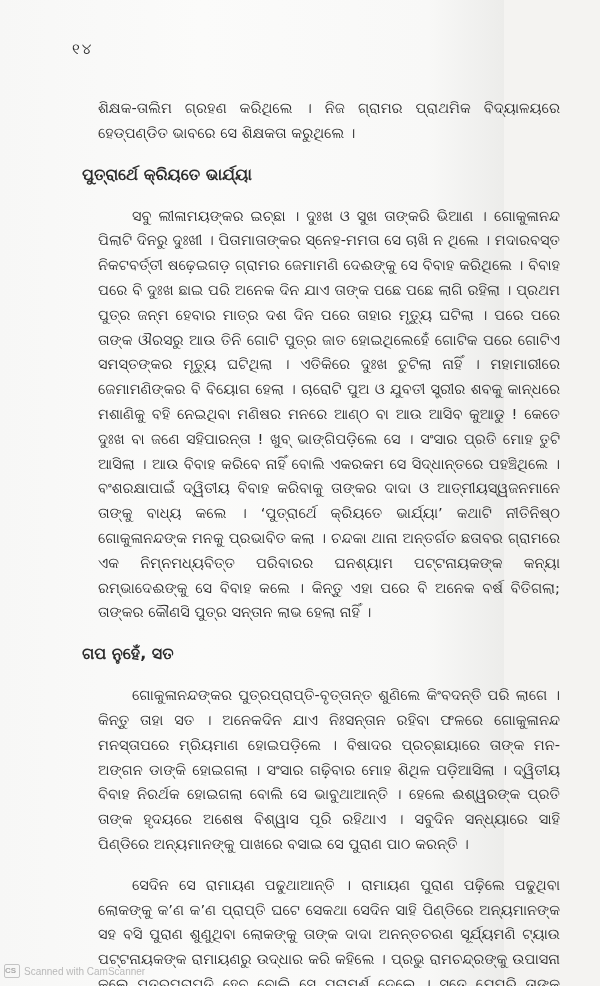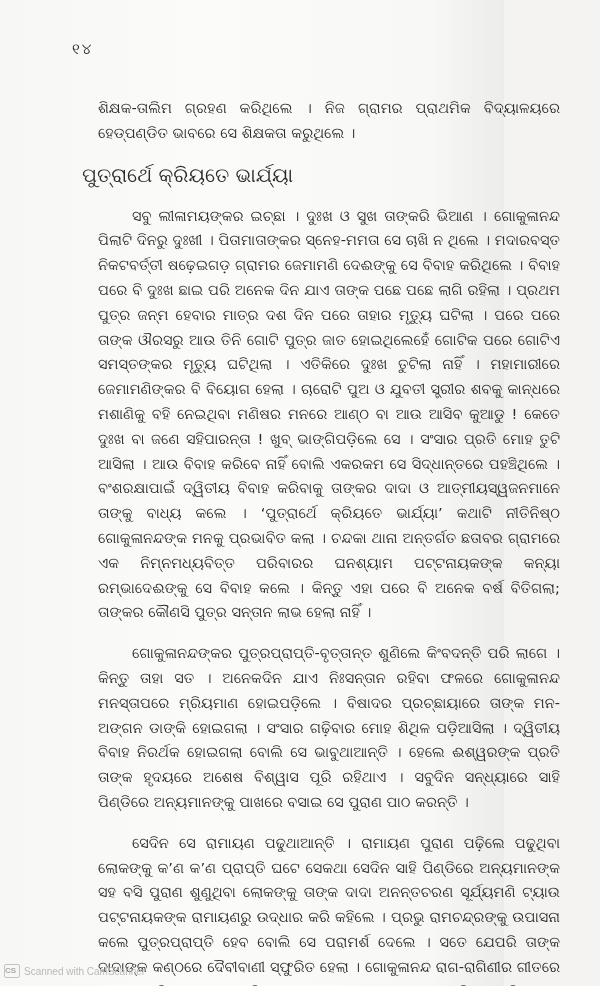--- a/index.html
+++ b/index.html
@@ -51,22 +51,22 @@
       text-align: justify;
     }
     .para {
       margin: 16px;
       text-indent: 0;
     }
     .para.indent {
       text-indent: 34px;
     }
     .section-heading {
-      font-weight: normal;
-      font-size: 20px;
+      font-weight: bold;
+      font-size: 16px;
       margin: 11px 0 2px 0;
       line-height: 26px;
     }
     .para-gap {
       margin-top: 6px;
     }
     .watermark {
       position: absolute;
       left: 4px;
       bottom: 8px;
@@ -97,20 +97,21 @@
   <div class="running-head">
     <span class="page-number">୧୪</span>
   </div>
 
   <div class="body-text">
     <p class="para">ଶିକ୍ଷକ-ତାଲିମ ଗ୍ରହଣ କରିଥିଲେ । ନିଜ ଗ୍ରାମର ପ୍ରାଥମିକ ବିଦ୍ୟାଳୟରେ ହେଡ୍‌ପଣ୍ଡିତ ଭାବରେ ସେ ଶିକ୍ଷକତା କରୁଥିଲେ ।</p>
 
     <div class="section-heading">ପୁତ୍ରାର୍ଥେ କ୍ରିୟତେ ଭାର୍ଯ୍ୟା</div>
     <p class="para indent">ସବୁ ଲୀଳାମୟଙ୍କର ଇଚ୍ଛା । ଦୁଃଖ ଓ ସୁଖ ତାଙ୍କରି ଭିଆଣ । ଗୋକୁଳାନନ୍ଦ ପିଲାଟି ଦିନରୁ ଦୁଃଖୀ । ପିତାମାତାଙ୍କର ସ୍ନେହ-ମମତା ସେ ଚାଖି ନ ଥିଲେ । ମଦାରବସ୍ତ ନିକଟବର୍ତ୍ତୀ ଷଢ଼େଇଗଡ଼ ଗ୍ରାମର ଜେମାମଣି ଦେଈଙ୍କୁ ସେ ବିବାହ କରିଥିଲେ । ବିବାହ ପରେ ବି ଦୁଃଖ ଛାଇ ପରି ଅନେକ ଦିନ ଯାଏ ତାଙ୍କ ପଛେ ପଛେ ଲାଗି ରହିଲା । ପ୍ରଥମ ପୁତ୍ର ଜନ୍ମ ହେବାର ମାତ୍ର ଦଶ ଦିନ ପରେ ତାହାର ମୃତ୍ୟୁ ଘଟିଲା । ପରେ ପରେ ତାଙ୍କ ଔରସରୁ ଆଉ ତିନି ଗୋଟି ପୁତ୍ର ଜାତ ହୋଇଥିଲେହେଁ ଗୋଟିକ ପରେ ଗୋଟିଏ ସମସ୍ତଙ୍କର ମୃତ୍ୟୁ ଘଟିଥିଲା । ଏତିକିରେ ଦୁଃଖ ତୁଟିଲା ନାହିଁ । ମହାମାରୀରେ ଜେମାମଣିଙ୍କର ବି ବିୟୋଗ ହେଲା । ଚାରୋଟି ପୁଅ ଓ ଯୁବତୀ ସ୍ତ୍ରୀର ଶବକୁ କାନ୍ଧରେ ମଶାଣିକୁ ବହି ନେଇଥିବା ମଣିଷର ମନରେ ଆଣ୍ଠ ବା ଆଉ ଆସିବ କୁଆଡୁ ! କେତେ ଦୁଃଖ ବା ଜଣେ ସହିପାରନ୍ତା ! ଖୁବ୍ ଭାଙ୍ଗିପଡ଼ିଲେ ସେ । ସଂସାର ପ୍ରତି ମୋହ ତୁଟି ଆସିଲା । ଆଉ ବିବାହ କରିବେ ନାହିଁ ବୋଲି ଏକରକମ ସେ ସିଦ୍ଧାନ୍ତରେ ପହଞ୍ଚିଥିଲେ । ବଂଶରକ୍ଷାପାଇଁ ଦ୍ୱିତୀୟ ବିବାହ କରିବାକୁ ତାଙ୍କର ଦାଦା ଓ ଆତ୍ମୀୟସ୍ୱଜନମାନେ ତାଙ୍କୁ ବାଧ୍ୟ କଲେ । ‘ପୁତ୍ରାର୍ଥେ କ୍ରିୟତେ ଭାର୍ଯ୍ୟା’ କଥାଟି ନୀତିନିଷ୍ଠ ଗୋକୁଳାନନ୍ଦଙ୍କ ମନକୁ ପ୍ରଭାବିତ କଲା । ଚନ୍ଦକା ଥାନା ଅନ୍ତର୍ଗତ ଛତାବର ଗ୍ରାମରେ ଏକ ନିମ୍ନମଧ୍ୟବିତ୍ତ ପରିବାରର ଘନଶ୍ୟାମ ପଟ୍ଟନାୟକଙ୍କ କନ୍ୟା ରମ୍ଭାଦେଈଙ୍କୁ ସେ ବିବାହ କଲେ । କିନ୍ତୁ ଏହା ପରେ ବି ଅନେକ ବର୍ଷ ବିତିଗଲା; ତାଙ୍କର କୌଣସି ପୁତ୍ର ସନ୍ତାନ ଲାଭ ହେଲା ନାହିଁ ।</p>
 
+    <div class="section-heading">ଗପ ନୁହେଁ, ସତ</div>
     <p class="para indent">ଗୋକୁଳାନନ୍ଦଙ୍କର ପୁତ୍ରପ୍ରାପ୍ତି-ବୃତ୍ତାନ୍ତ ଶୁଣିଲେ କିଂବଦନ୍ତି ପରି ଲାଗେ । କିନ୍ତୁ ତାହା ସତ । ଅନେକଦିନ ଯାଏ ନିଃସନ୍ତାନ ରହିବା ଫଳରେ ଗୋକୁଳାନନ୍ଦ ମନସ୍ତାପରେ ମ୍ରିୟମାଣ ହୋଇପଡ଼ିଲେ । ବିଷାଦର ପ୍ରଚ୍ଛାୟାରେ ତାଙ୍କ ମନ-ଅଙ୍ଗନ ଡାଙ୍କି ହୋଇଗଲା । ସଂସାର ଗଢ଼ିବାର ମୋହ ଶିଥିଳ ପଡ଼ିଆସିଲା । ଦ୍ୱିତୀୟ ବିବାହ ନିରର୍ଥକ ହୋଇଗଲା ବୋଲି ସେ ଭାବୁଥାଆନ୍ତି । ହେଲେ ଈଶ୍ୱରଙ୍କ ପ୍ରତି ତାଙ୍କ ହୃଦୟରେ ଅଶେଷ ବିଶ୍ୱାସ ପୂରି ରହିଥାଏ । ସବୁଦିନ ସନ୍ଧ୍ୟାରେ ସାହି ପିଣ୍ଡିରେ ଅନ୍ୟମାନଙ୍କୁ ପାଖରେ ବସାଇ ସେ ପୁରାଣ ପାଠ କରନ୍ତି ।</p>
     <p class="para indent para-gap">ସେଦିନ ସେ ରାମାୟଣ ପଢୁଥାଆନ୍ତି । ରାମାୟଣ ପୁରାଣ ପଢ଼ିଲେ ପଢୁଥିବା ଲୋକଙ୍କୁ କ’ଣ କ’ଣ ପ୍ରାପ୍ତି ଘଟେ ସେକଥା ସେଦିନ ସାହି ପିଣ୍ଡିରେ ଅନ୍ୟମାନଙ୍କ ସହ ବସି ପୁରାଣ ଶୁଣୁଥିବା ଲୋକଙ୍କୁ ତାଙ୍କ ଦାଦା ଅନନ୍ତଚରଣ ସୂର୍ଯ୍ୟମଣି ଟ୍ୟାଉ ପଟ୍ଟନାୟକଙ୍କ ରାମାୟଣରୁ ଉଦ୍ଧାର କରି କହିଲେ । ପ୍ରଭୁ ରାମଚନ୍ଦ୍ରଙ୍କୁ ଉପାସନା କଲେ ପୁତ୍ରପ୍ରାପ୍ତି ହେବ ବୋଲି ସେ ପରାମର୍ଶ ଦେଲେ । ସତେ ଯେପରି ତାଙ୍କ ଦାଦାଙ୍କ କଣ୍ଠରେ ଦୈବୀବାଣୀ ସ୍ଫୁରିତ ହେଲା । ଗୋକୁଳାନନ୍ଦ ରାଗ-ରାଗିଣୀର ଗୀତରେ ଶ୍ରୀରାମଚରିତ ପ୍ରକାଶ କରିବାକୁ ମନସ୍ଥ କଲେ । ଏହାଦ୍ୱାରା ଯଦି ପୁତ୍ରଟିଏ ଲାଭ ହୁଏ ତେବେ ସେ ପୁତ୍ରର ନାମ ‘ଜାନକୀବଲ୍ଲଭ’ ଓ କାବ୍ୟର ନାମ ‘ଜାନକୀବଲ୍ଲଭ ବିଳାସ’ ରଖିବେ ବୋଲି ମନେମନେ ସଂକଳ୍ପ କଲେ । ଦାଦା ଅନନ୍ତଚରଣ ପରାମର୍ଶ ଦେଇଥିବାରୁ ରମ୍ଭାଦେଈ ନିଷ୍ଠାର ସହିତ ଅନନ୍ତବ୍ରତ ପାଳନ କଲେ ।</p>
   </div>
 
   <div class="watermark">
     <span class="cs-logo">CS</span>
     <span>Scanned with CamScanner</span>
   </div>
 
 </div>

